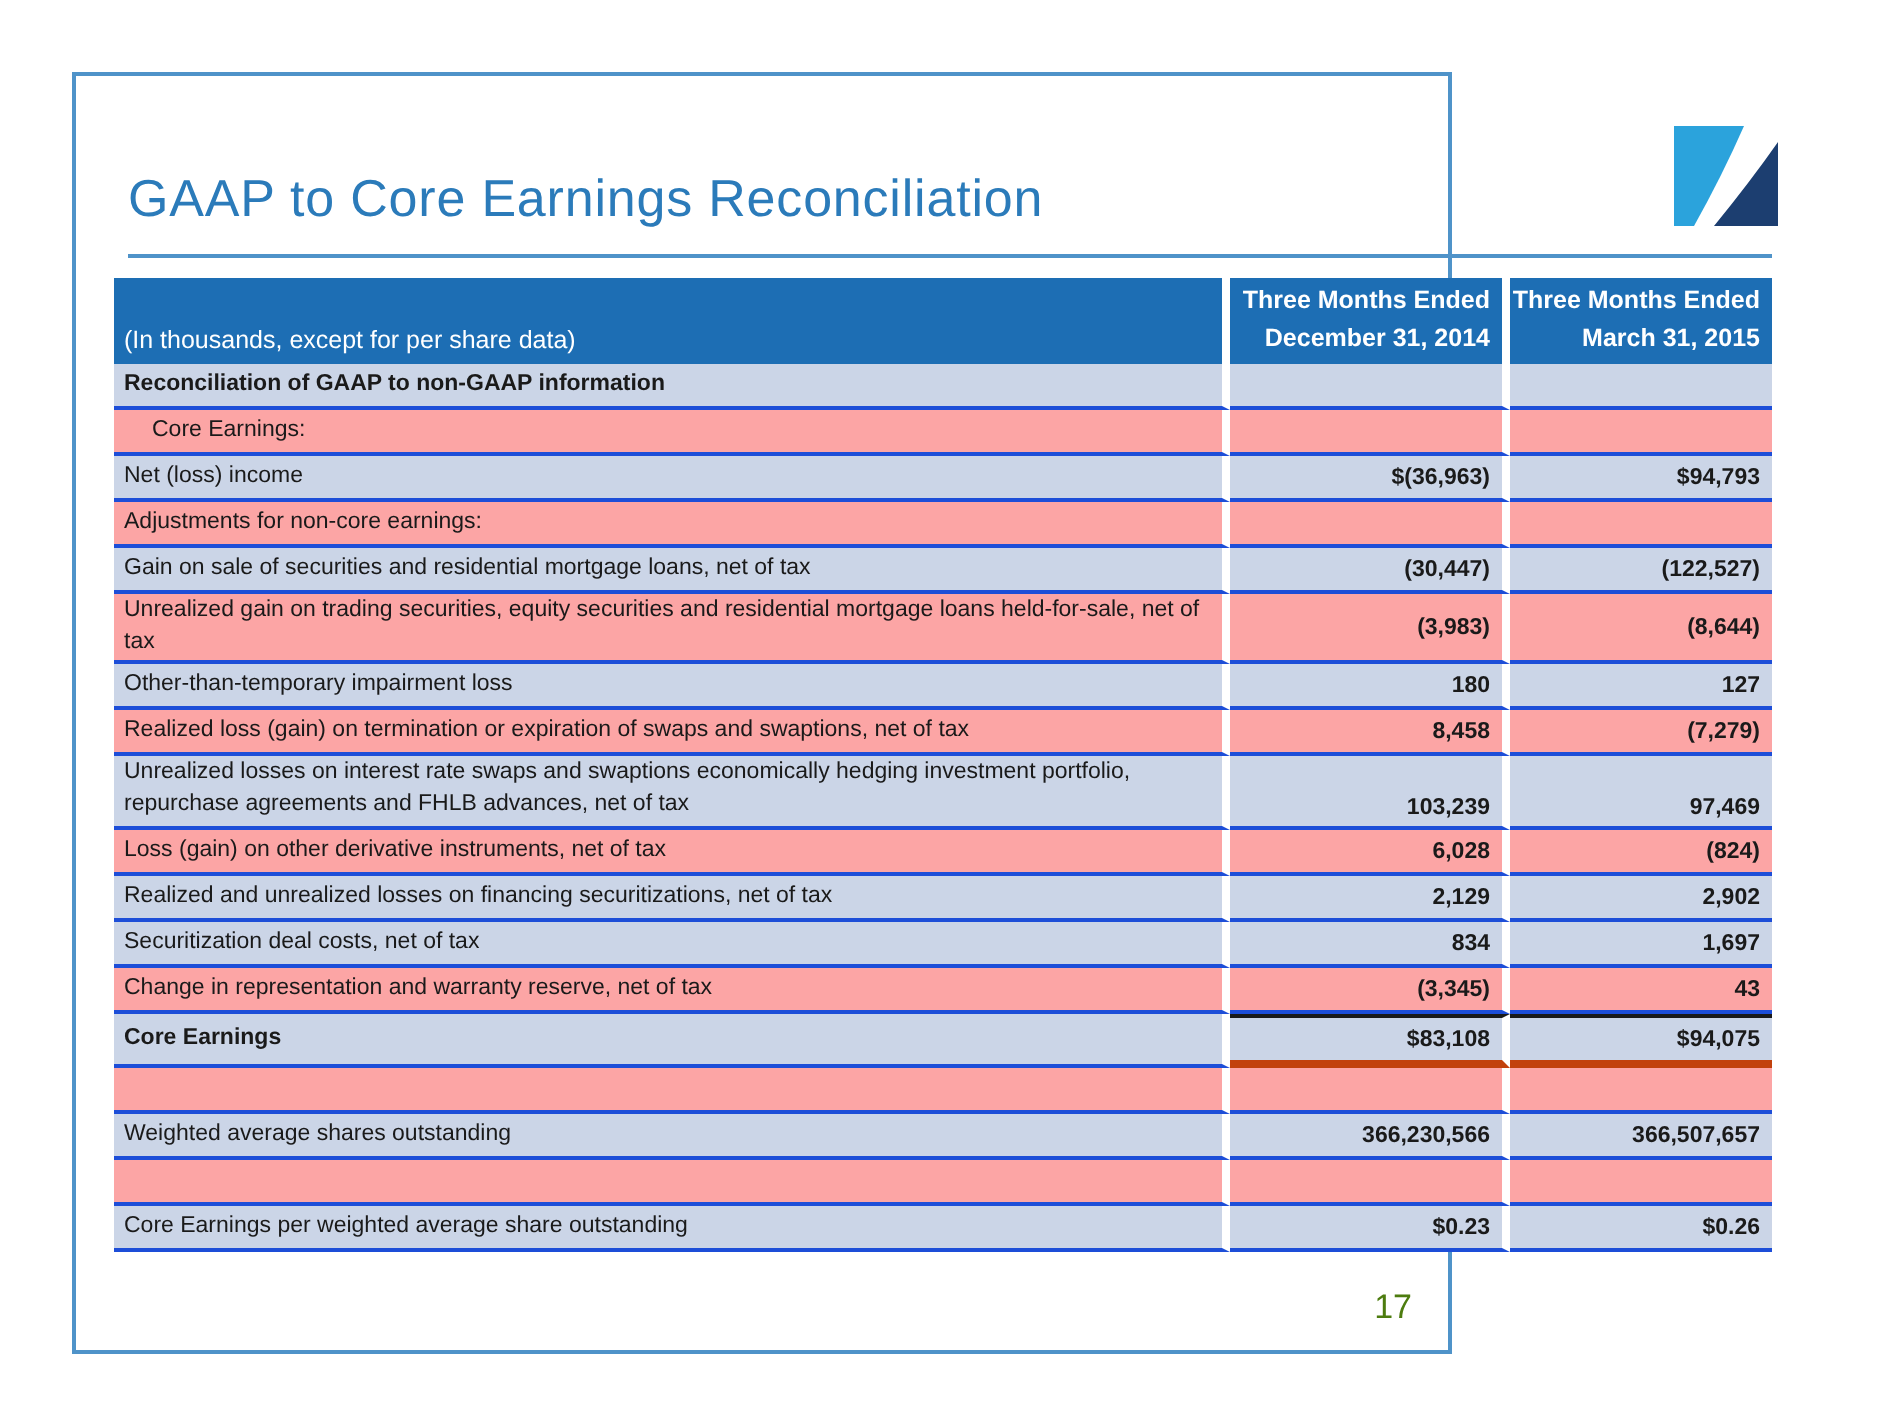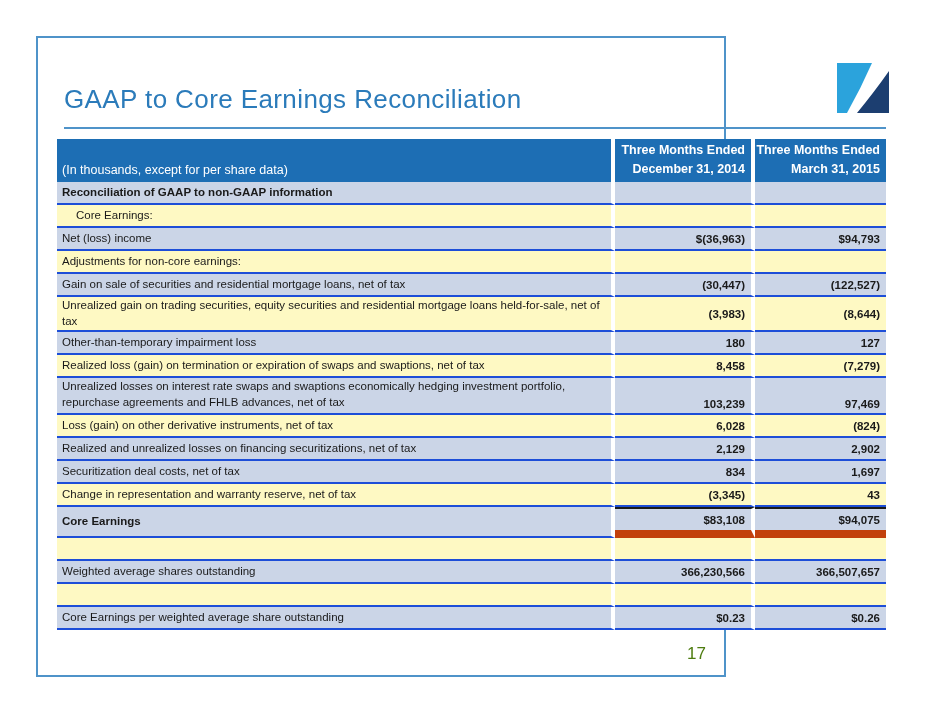--- a/index.html
+++ b/index.html
@@ -43,25 +43,25 @@
   th:first-child,td:first-child{border-right:4px solid #ffffff;}
   th:nth-child(2),td:nth-child(2){border-right:4px solid #ffffff;}
   tbody td{
     border-bottom:2px solid #1d4ed8;height:19px;box-sizing:content-box;
     vertical-align:middle;padding-top:1px;padding-bottom:1px;
   }
   td.lbl{text-align:left;padding-left:5px;line-height:1.35;}
   td.lbl.indent{padding-left:19px;}
   td.val{text-align:right;padding-right:6px;white-space:nowrap;font-weight:bold;}
   tr.dark td{background:#cbd5e7;}
-  tr.light td{background:#fef9c3;}
+  tr.light td{background:#fca5a5;}
   tr.bold td{font-weight:bold;}
   tr.multiline td{vertical-align:bottom;padding-bottom:3px;}
   tr.total td.val{
-    border-top:2px solid #1a1a1a;border-bottom:8px solid #c2410c;
+    border-top:2px solid #1a1a1a;border-bottom:4px solid #c2410c;
     box-shadow:0 2px 0 #ffffff;
   }
   .pagenum{
     position:absolute;right:18px;bottom:11px;
     color:#4d7c0f;font-size:17px;
   }
 </style>
 </head>
 <body>
 

